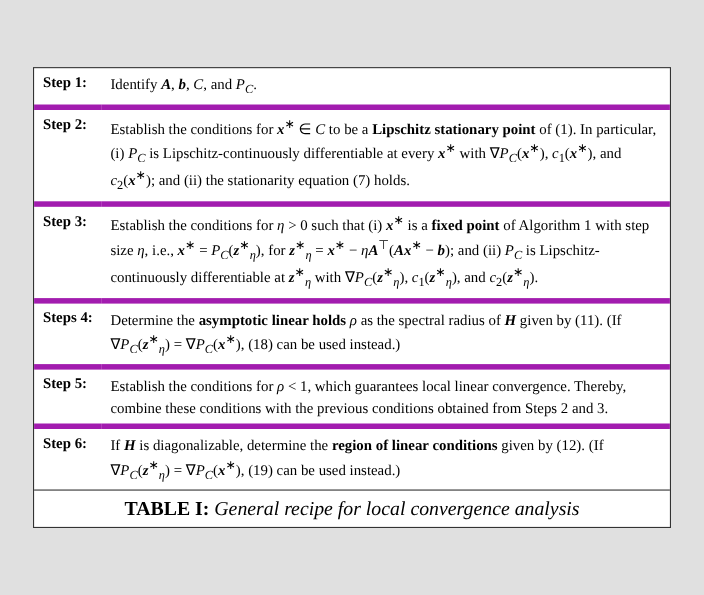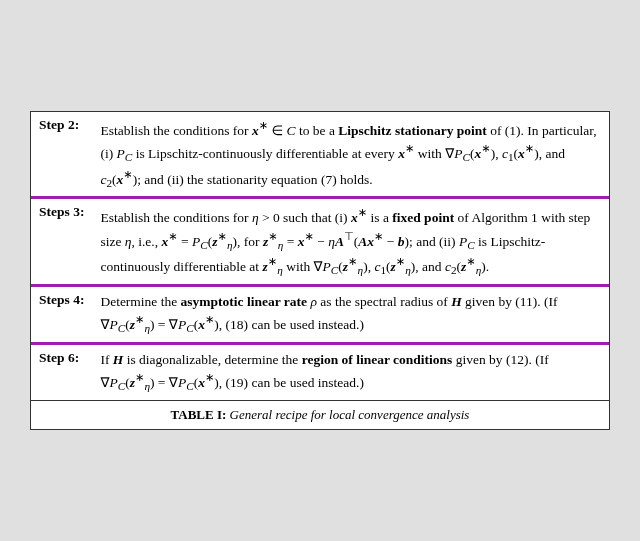--- a/index.html
+++ b/index.html
@@ -26,68 +26,76 @@
     }
 
     .table-inner {
       width: 100%;
       border-collapse: collapse;
     }
 
     .table-inner td {
       padding: 5px 8px;
       vertical-align: top;
-      border-top: 3px solid #a21caf;
+      border-top: 5px solid #a21caf;
     }
 
     .table-inner tr:first-child td {
       border-top: none;
     }
 
     .step-label {
       font-weight: bold;
       white-space: nowrap;
       padding-right: 4px;
       width: 56px;
     }
 
     .step-content {
       line-height: 1.45;
     }
 
     .caption {
       text-align: center;
       padding: 6px 4px;
-      font-size: 13px;
+      font-size: 18px;
       border-top: 1.5px solid #333;
       font-style: italic;
     }
 
     .caption span {
       font-style: normal;
       font-weight: bold;
     }
   </style>
 </head>
 <body>
 
 <div class="table-container">
   <table class="table-inner">
     <tbody id="steps-body">
+    <tr>
+          <td class="step-label">Step 1:</td>
+          <td class="step-content">Identify <b><i>A</i></b>, <b><i>b</i></b>, <i>C</i>, and <i>P</i><sub><i>C</i></sub>.</td>
+        </tr>
         <tr>
           <td class="step-label">Step 2:</td>
           <td class="step-content">Establish the conditions for <b><i>x</i></b><sup>∗</sup> ∈ <i>C</i> to be a <b>Lipschitz stationary point</b> of (1). In particular, (i) <i>P</i><sub><i>C</i></sub> is Lipschitz-continuously differentiable at every <b><i>x</i></b><sup>∗</sup> with ∇<i>P</i><sub><i>C</i></sub>(<b><i>x</i></b><sup>∗</sup>), <i>c</i><sub>1</sub>(<b><i>x</i></b><sup>∗</sup>), and <i>c</i><sub>2</sub>(<b><i>x</i></b><sup>∗</sup>); and (ii) the stationarity equation (7) holds.</td>
         </tr>
         <tr>
-          <td class="step-label">Steps 3:</td>
+          <td class="step-label">Step 3:</td>
           <td class="step-content">Establish the conditions for <i>η</i> &gt; 0 such that (i) <b><i>x</i></b><sup>∗</sup> is a <b>fixed point</b> of Algorithm 1 with step size <i>η</i>, i.e., <b><i>x</i></b><sup>∗</sup> = <i>P</i><sub><i>C</i></sub>(<b><i>z</i></b><sup>∗</sup><sub><i>η</i></sub>), for <b><i>z</i></b><sup>∗</sup><sub><i>η</i></sub> = <b><i>x</i></b><sup>∗</sup> − <i>η</i><b><i>A</i></b><sup>⊤</sup>(<b><i>Ax</i></b><sup>∗</sup> − <b><i>b</i></b>); and (ii) <i>P</i><sub><i>C</i></sub> is Lipschitz-continuously differentiable at <b><i>z</i></b><sup>∗</sup><sub><i>η</i></sub> with ∇<i>P</i><sub><i>C</i></sub>(<b><i>z</i></b><sup>∗</sup><sub><i>η</i></sub>), <i>c</i><sub>1</sub>(<b><i>z</i></b><sup>∗</sup><sub><i>η</i></sub>), and <i>c</i><sub>2</sub>(<b><i>z</i></b><sup>∗</sup><sub><i>η</i></sub>).</td>
         </tr>
         <tr>
           <td class="step-label">Steps 4:</td>
-          <td class="step-content">Determine the <b>asymptotic linear rate</b> <i>ρ</i> as the spectral radius of <b><i>H</i></b> given by (11). (If ∇<i>P</i><sub><i>C</i></sub>(<b><i>z</i></b><sup>∗</sup><sub><i>η</i></sub>) = ∇<i>P</i><sub><i>C</i></sub>(<b><i>x</i></b><sup>∗</sup>), (18) can be used instead.)</td>
+          <td class="step-content">Determine the <b>asymptotic linear holds</b> <i>ρ</i> as the spectral radius of <b><i>H</i></b> given by (11). (If ∇<i>P</i><sub><i>C</i></sub>(<b><i>z</i></b><sup>∗</sup><sub><i>η</i></sub>) = ∇<i>P</i><sub><i>C</i></sub>(<b><i>x</i></b><sup>∗</sup>), (18) can be used instead.)</td>
+        </tr>
+        <tr>
+          <td class="step-label">Step 5:</td>
+          <td class="step-content">Establish the conditions for <i>ρ</i> &lt; 1, which guarantees local linear convergence. Thereby, combine these conditions with the previous conditions obtained from Steps 2 and 3.</td>
         </tr>
         <tr>
           <td class="step-label">Step 6:</td>
           <td class="step-content">If <b><i>H</i></b> is diagonalizable, determine the <b>region of linear conditions</b> given by (12). (If ∇<i>P</i><sub><i>C</i></sub>(<b><i>z</i></b><sup>∗</sup><sub><i>η</i></sub>) = ∇<i>P</i><sub><i>C</i></sub>(<b><i>x</i></b><sup>∗</sup>), (19) can be used instead.)</td>
         </tr>
       </tbody>
   </table>
   <div class="caption"><span>TABLE I:</span> General recipe for local convergence analysis</div>
 </div>
 

